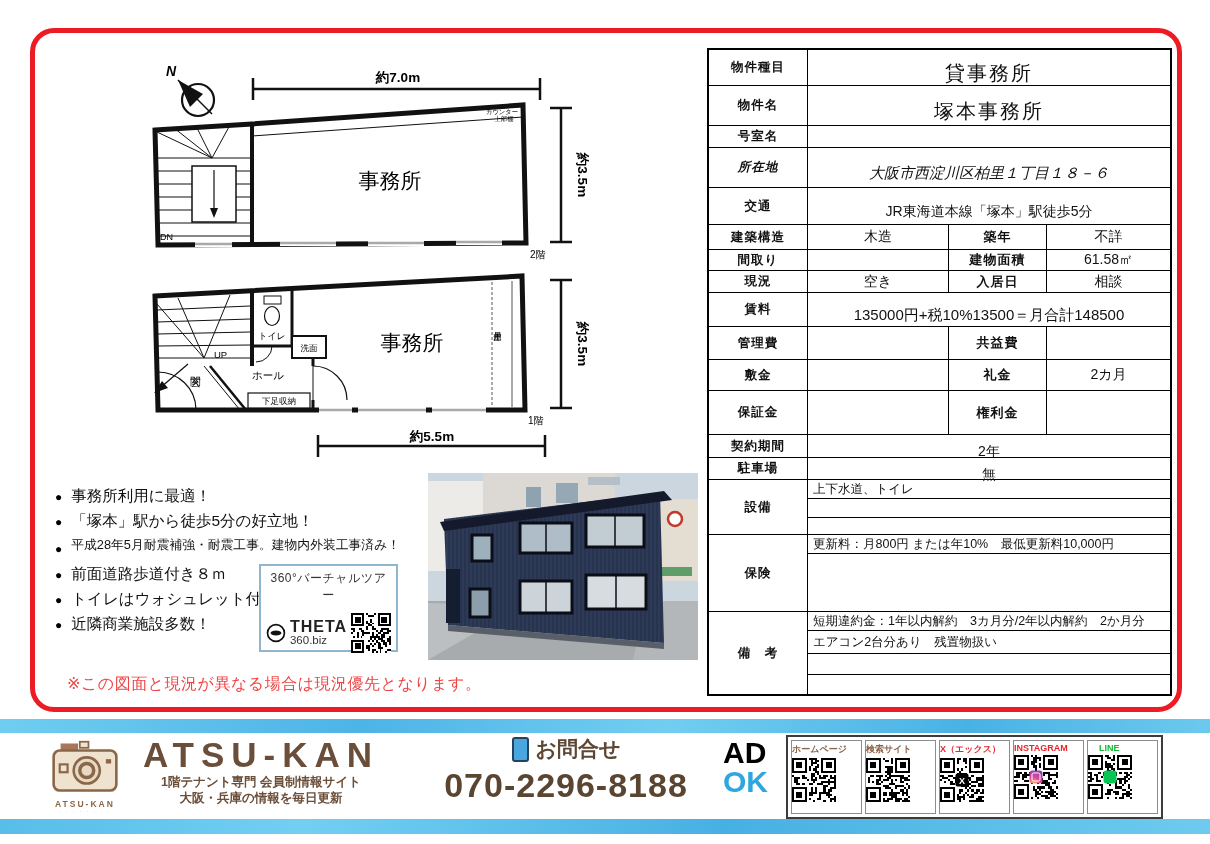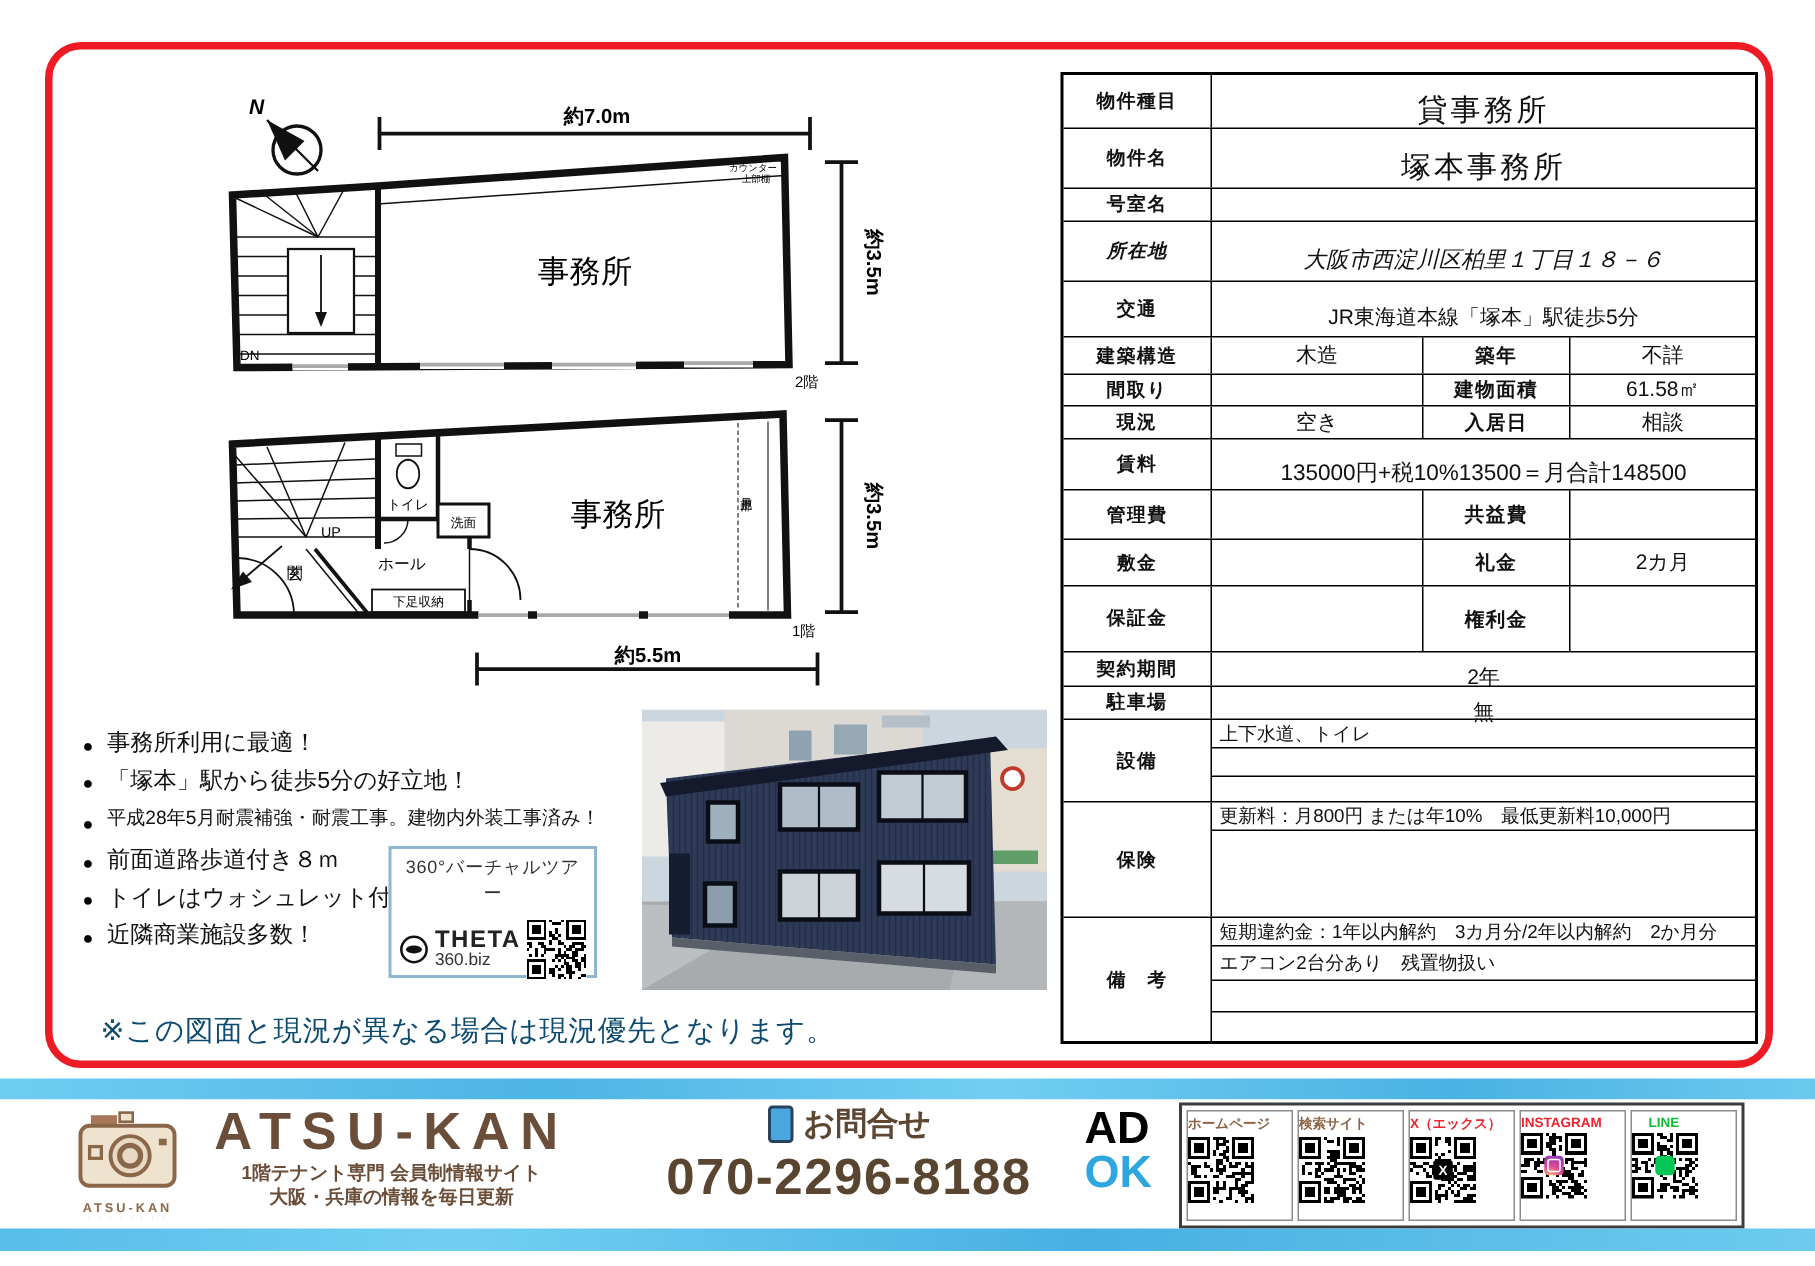--- a/index.html
+++ b/index.html
@@ -38,21 +38,21 @@
   .theta-box{position:absolute;left:196px;top:531px;width:139px;height:88px;border:2px solid #8fb6cf;
     background:#fff;display:flex;flex-direction:column;padding:4px 5px;box-sizing:border-box;margin-left:28px;}
   .theta-title{font-size:12px;color:#333;text-align:center;letter-spacing:.5px;}
   .theta-row{display:flex;align-items:center;gap:4px;margin-top:3px;}
   .theta-brand{line-height:1;}
   .theta-brand .b1{font-size:16px;font-weight:bold;color:#222;letter-spacing:1px;}
   .theta-brand .b2{font-size:11.5px;color:#333;}
   .theta-qr{width:52px;height:52px;margin-left:auto;}
 
   
-  #note{position:absolute;left:32px;top:641px;font-size:19px;color:#0c4a6e;letter-spacing:.5px;}
+  #note{position:absolute;left:32px;top:641px;font-size:16px;color:#ef4444;letter-spacing:.5px;}
 
   
   #photo{position:absolute;left:393px;top:440px;width:270px;height:187px;}
 
   
   .strip{position:absolute;left:0;width:1210px;}
   .strip.s1{top:719px;height:14px;background:linear-gradient(90deg,#6fcdf0,#4db4e6 30%,#72cef1 55%,#49b2e4 80%,#6cc9ee);}
   .strip.s2{top:819px;height:15px;background:linear-gradient(90deg,#57bde9,#73cff2 25%,#47b0e3 60%,#6ecbee);}
   .band{position:absolute;left:0;top:733px;width:1210px;height:86px;background:#fff;}
 

